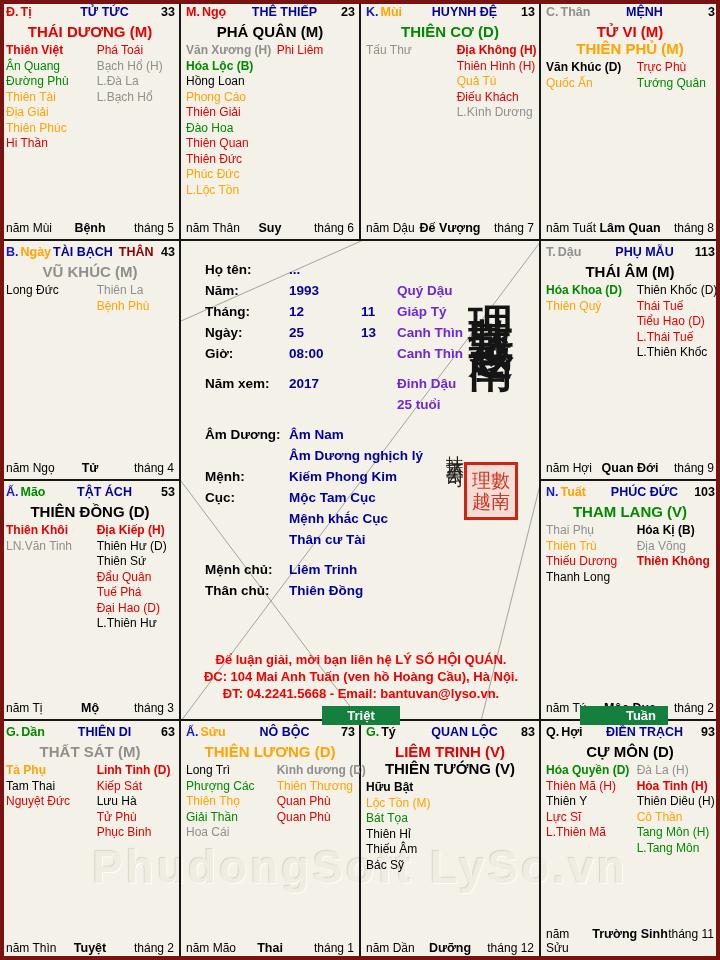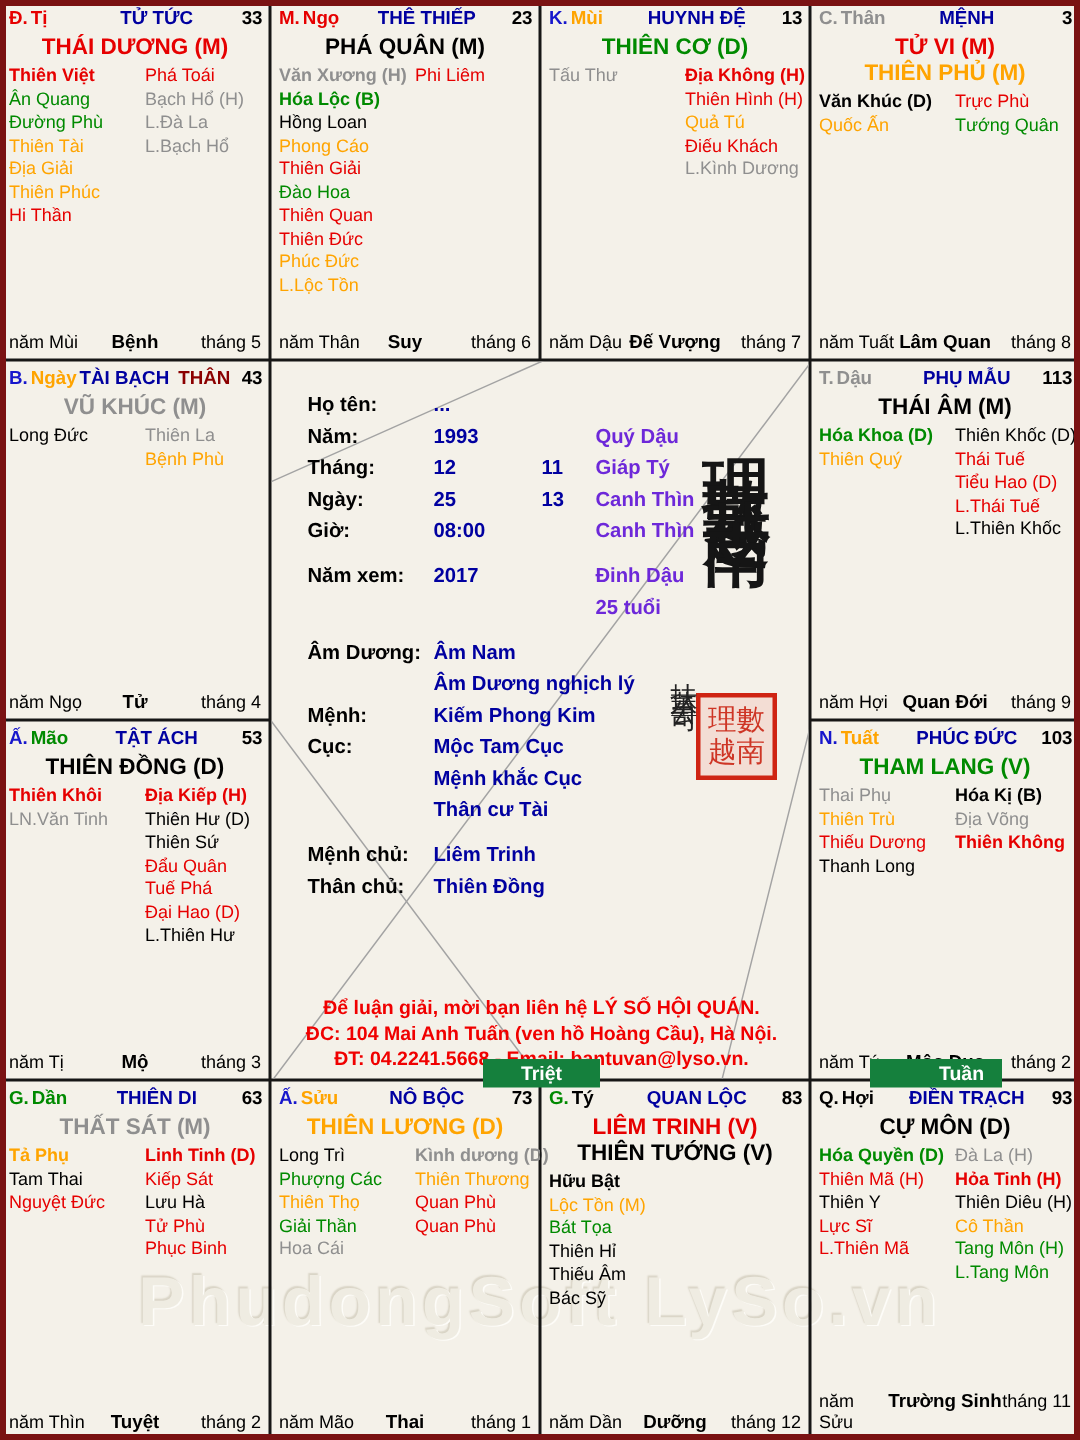--- a/index.html
+++ b/index.html
@@ -84,21 +84,21 @@
     position:absolute;left:283px;top:221px;width:54px;height:58px;z-index:2;
     box-sizing:border-box;border:3px solid #cf2413;background:rgba(235,50,25,.10);
     display:flex;align-items:center;justify-content:center;overflow:hidden;
   }
   .seal-inner{
     font-family:"DejaVu Serif",serif;font-size:19px;line-height:21px;
     color:rgba(200,30,12,.88);width:44px;text-align:center;word-break:break-all;
   }
   .contact{
     position:absolute;left:0;top:410px;width:360px;z-index:3;text-align:center;
-    color:#f00000;font-weight:bold;font-size:13px;line-height:17px;white-space:nowrap;margin-top:12px;
+    color:#f00000;font-weight:bold;font-size:13px;line-height:17px;white-space:nowrap;
   }
 
   .badge{
     position:absolute;z-index:30;background:#15803d;color:#fff;
     font-size:13px;font-weight:bold;text-align:center;padding:2px 0;
   }
   #badge-triet{left:322px;top:706px;width:78px;}
   #badge-tuan{left:580px;top:706px;width:54px;padding-left:34px;}
 </style>
 </head>

